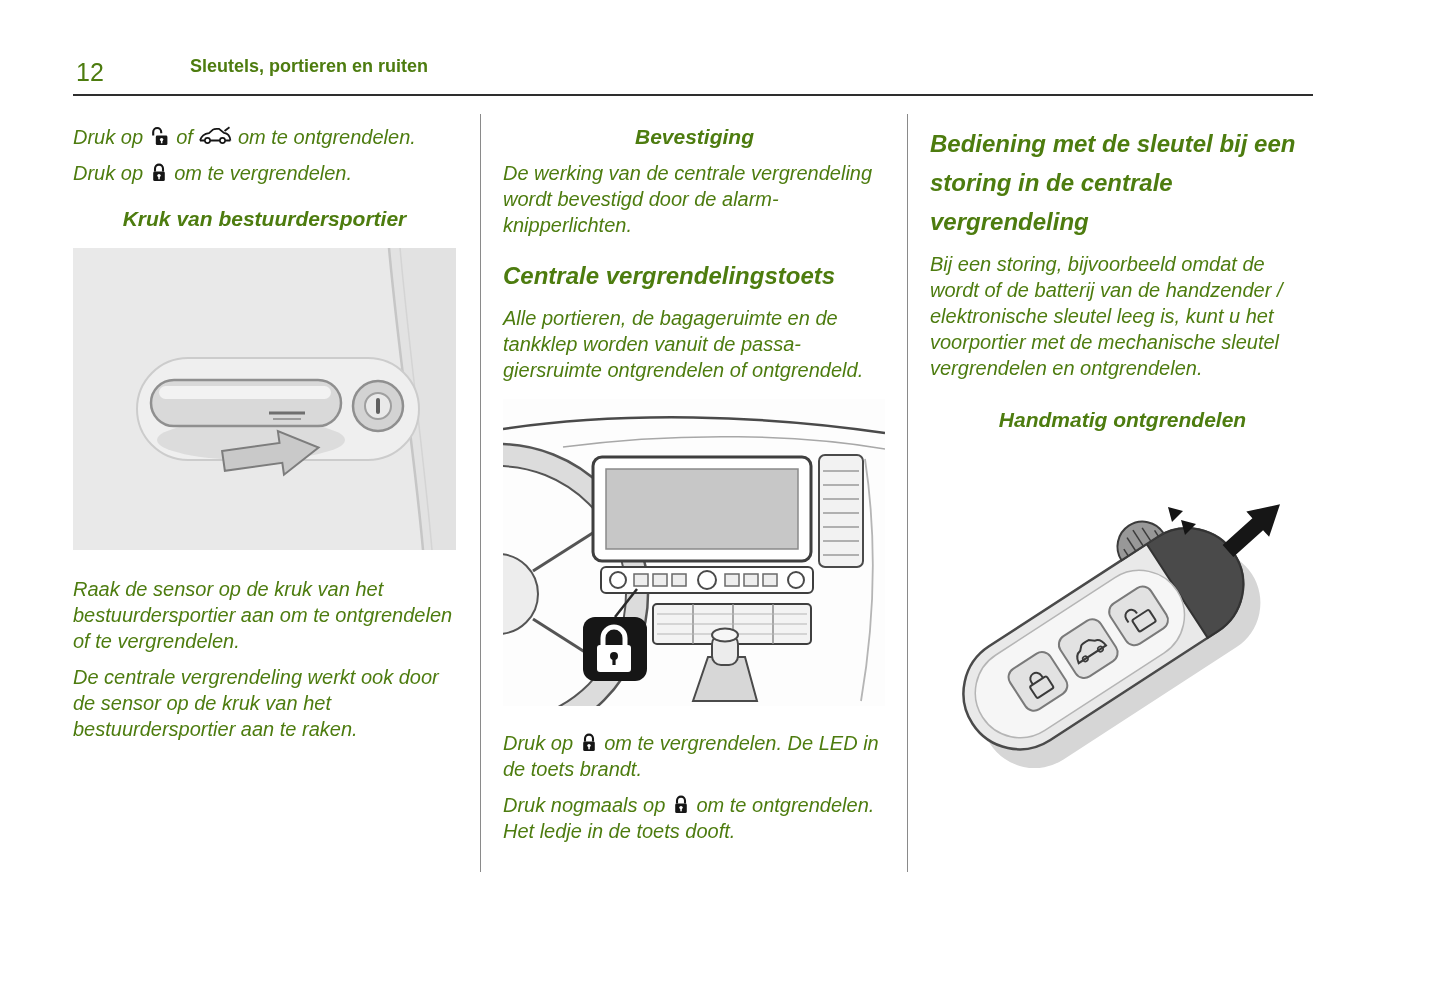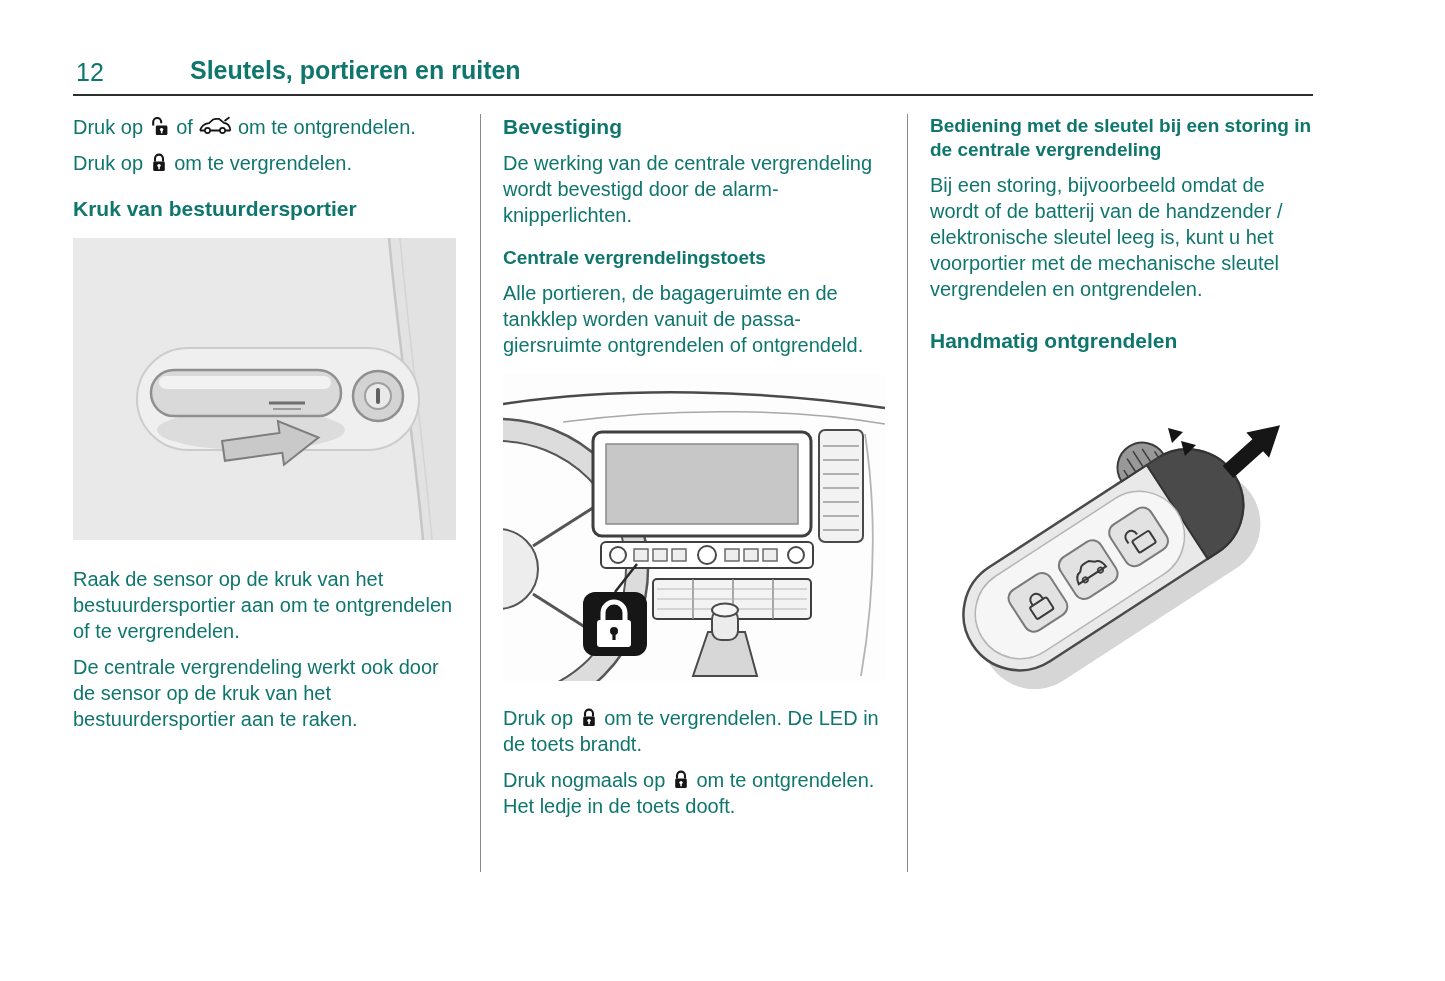--- a/index.html
+++ b/index.html
@@ -1,29 +1,29 @@
 <!DOCTYPE html>
 <html><head>
 <meta charset="utf-8">
 <style>
   html,body{margin:0;padding:0;background:#ffffff;}
   .page{position:relative;width:1445px;height:872px;background:#ffffff;
-        font-family:"Liberation Sans","DejaVu Sans",sans-serif;color:#0f766e;overflow:hidden;border-radius:18px;}
+        font-family:"Liberation Sans","DejaVu Sans",sans-serif;color:#4d7c0f;overflow:hidden;border-radius:18px;}
   .pagenum{position:absolute;left:76px;top:58px;font-size:25px;}
-  .title{position:absolute;left:190px;top:56px;font-size:25px;font-weight:700;margin:0;}
+  .title{position:absolute;left:190px;top:56px;font-size:18px;font-weight:700;margin:0;}
   .hrule{position:absolute;left:73px;top:94px;width:1240px;height:2px;background:#2e2e2e;}
   .vrule{position:absolute;top:114px;height:800px;width:1px;background:#8a8a8a;}
   .v1{left:480px;} .v2{left:907px;}
-  .col{position:absolute;top:114px;}
+  .col{position:absolute;top:124px;font-style:italic;}
   .col-left{left:73px;width:383px;}
   .col-mid{left:503px;width:383px;}
   .col-right{left:930px;width:385px;}
   p{margin:0 0 10px;font-size:20px;line-height:26px;}
-  h2{margin:18px 0 10px;font-size:19px;line-height:24px;font-weight:700;}
-  h3{margin:20px 0 10px;font-size:21px;line-height:26px;font-weight:700;}
+  h2{margin:18px 0 10px;font-size:24px;line-height:39px;font-weight:700;}
+  h3{margin:20px 0 10px;font-size:21px;line-height:26px;font-weight:700;text-align:center;}
   .mt0{margin-top:0;}
   .mt34{margin-top:26px;}
   figure{margin:16px 0 22px;padding:0;}
   .fig-mid{margin:16px 0 20px;}
   .fig-right{margin:30px 0 14px;}
   .ic{display:inline-block;vertical-align:-3px;}
   .edge-artifact{position:absolute;left:88px;top:974px;width:925px;height:6px;background:#0d0d0d;border-radius:3px;}
 </style>
 </head>
 <body>

